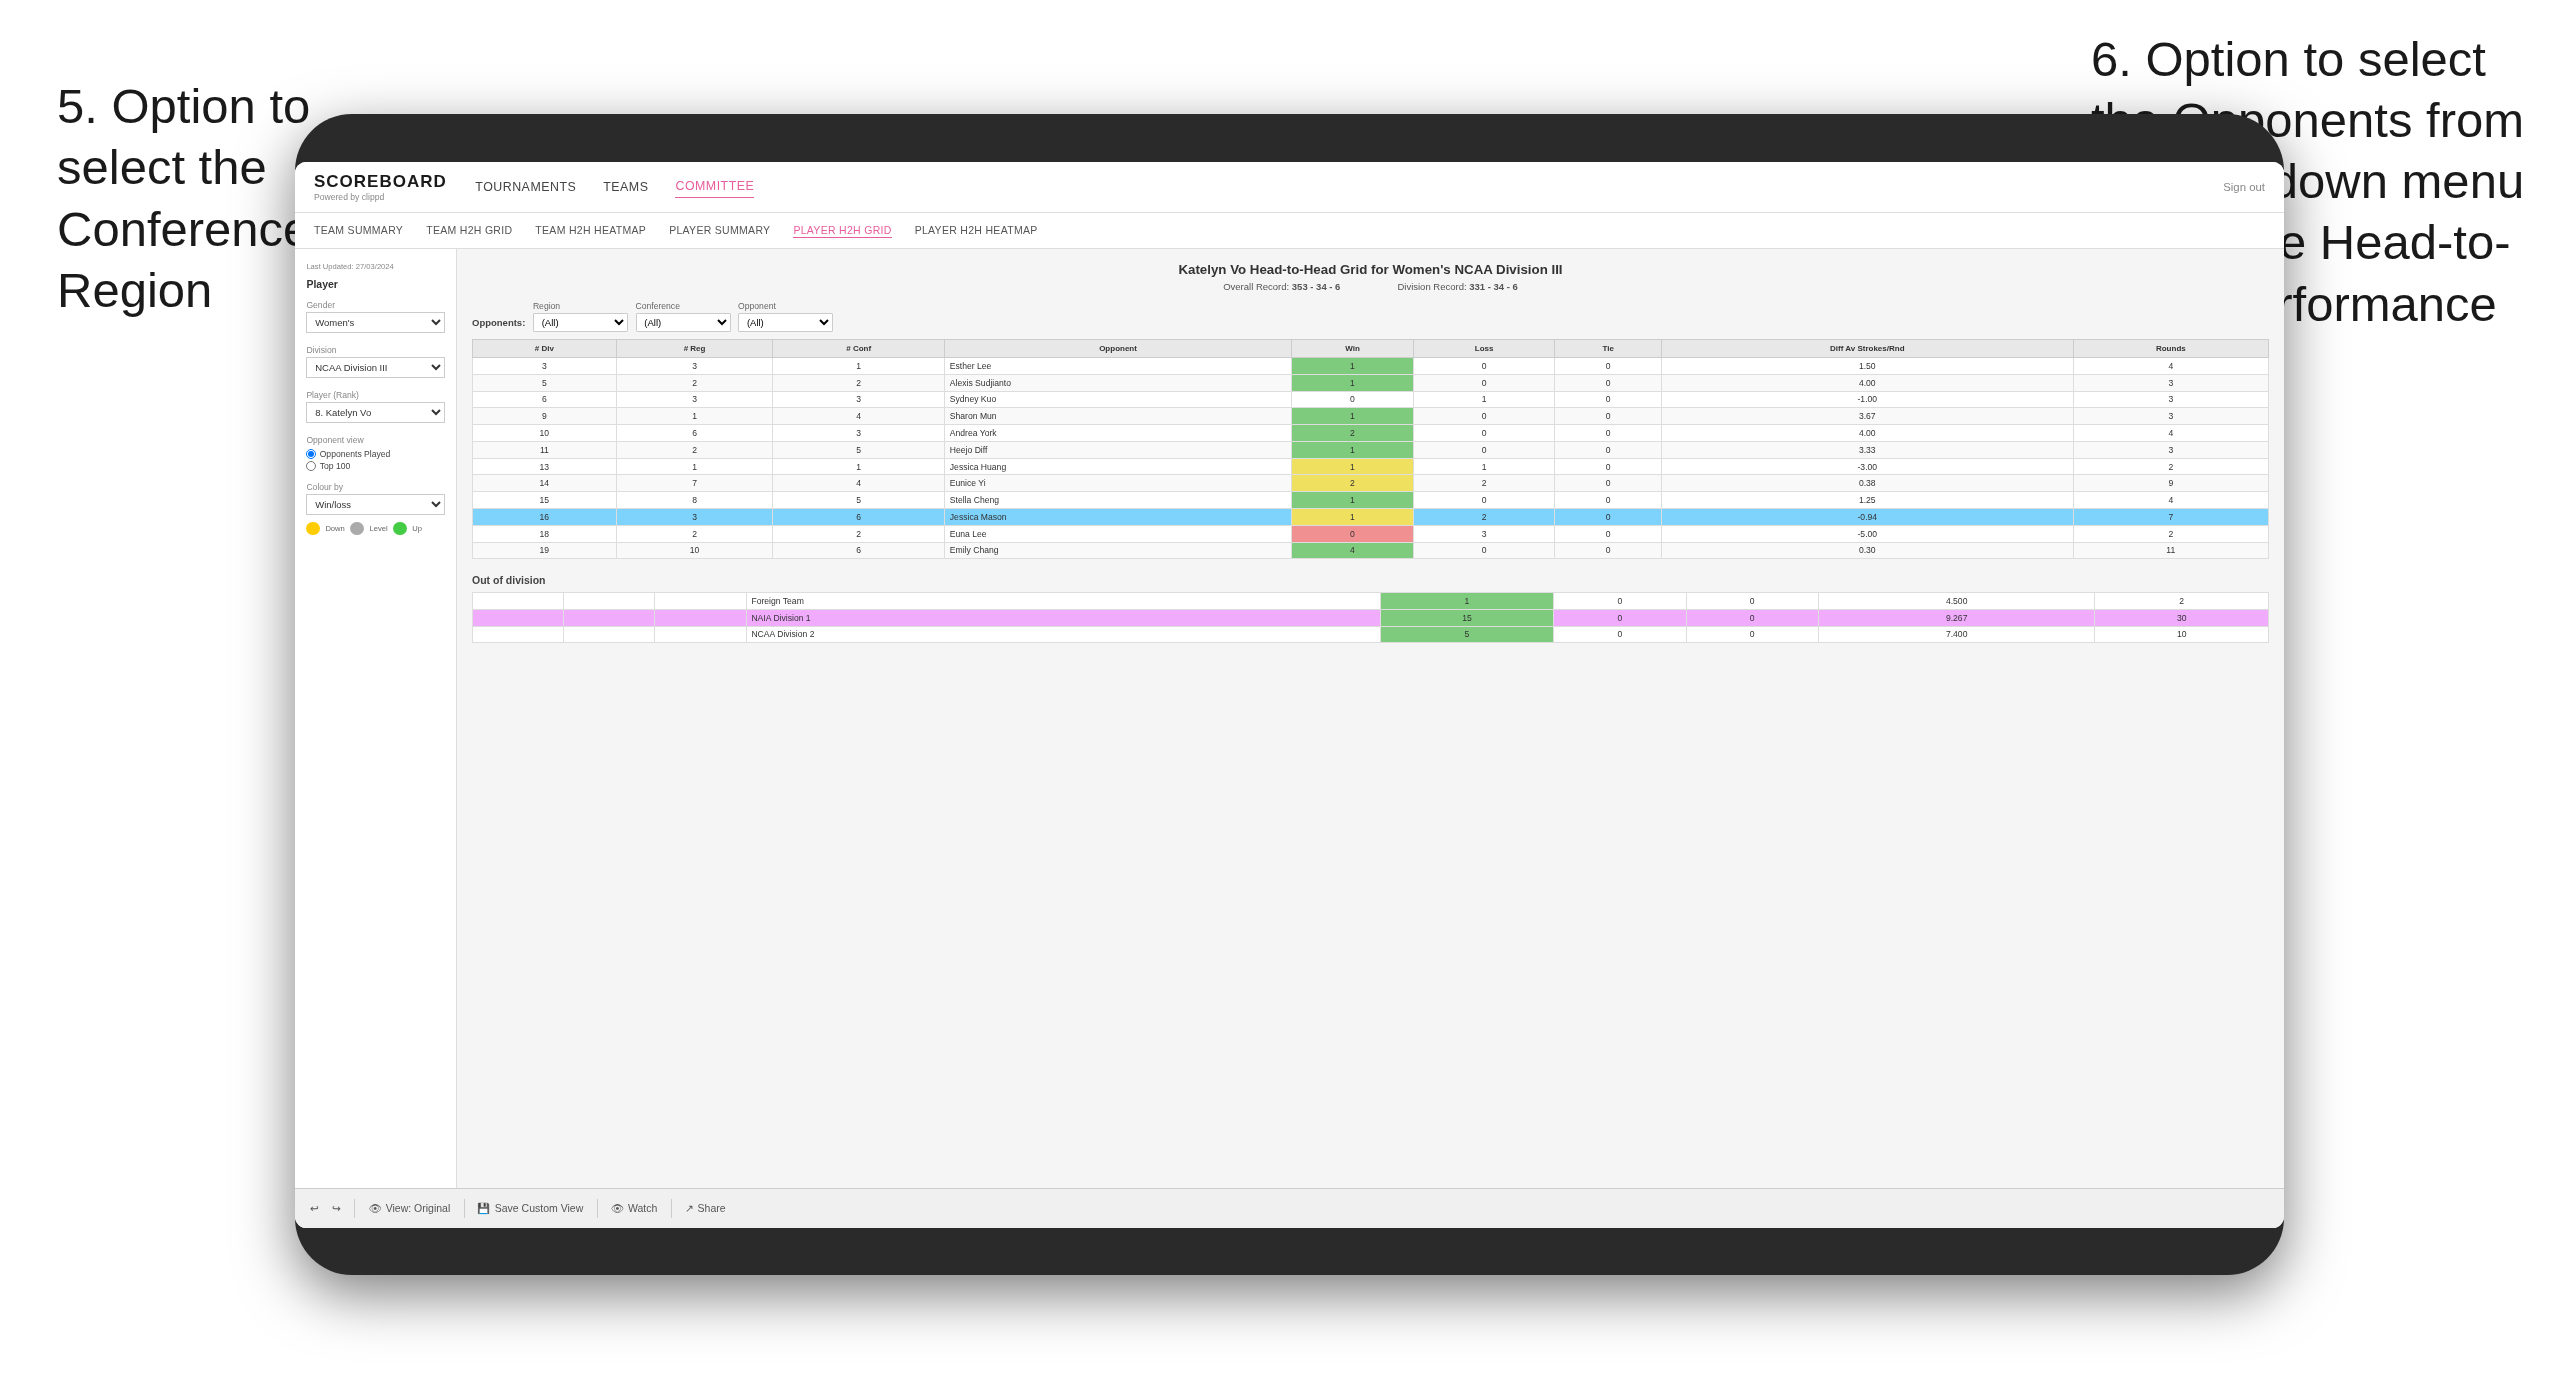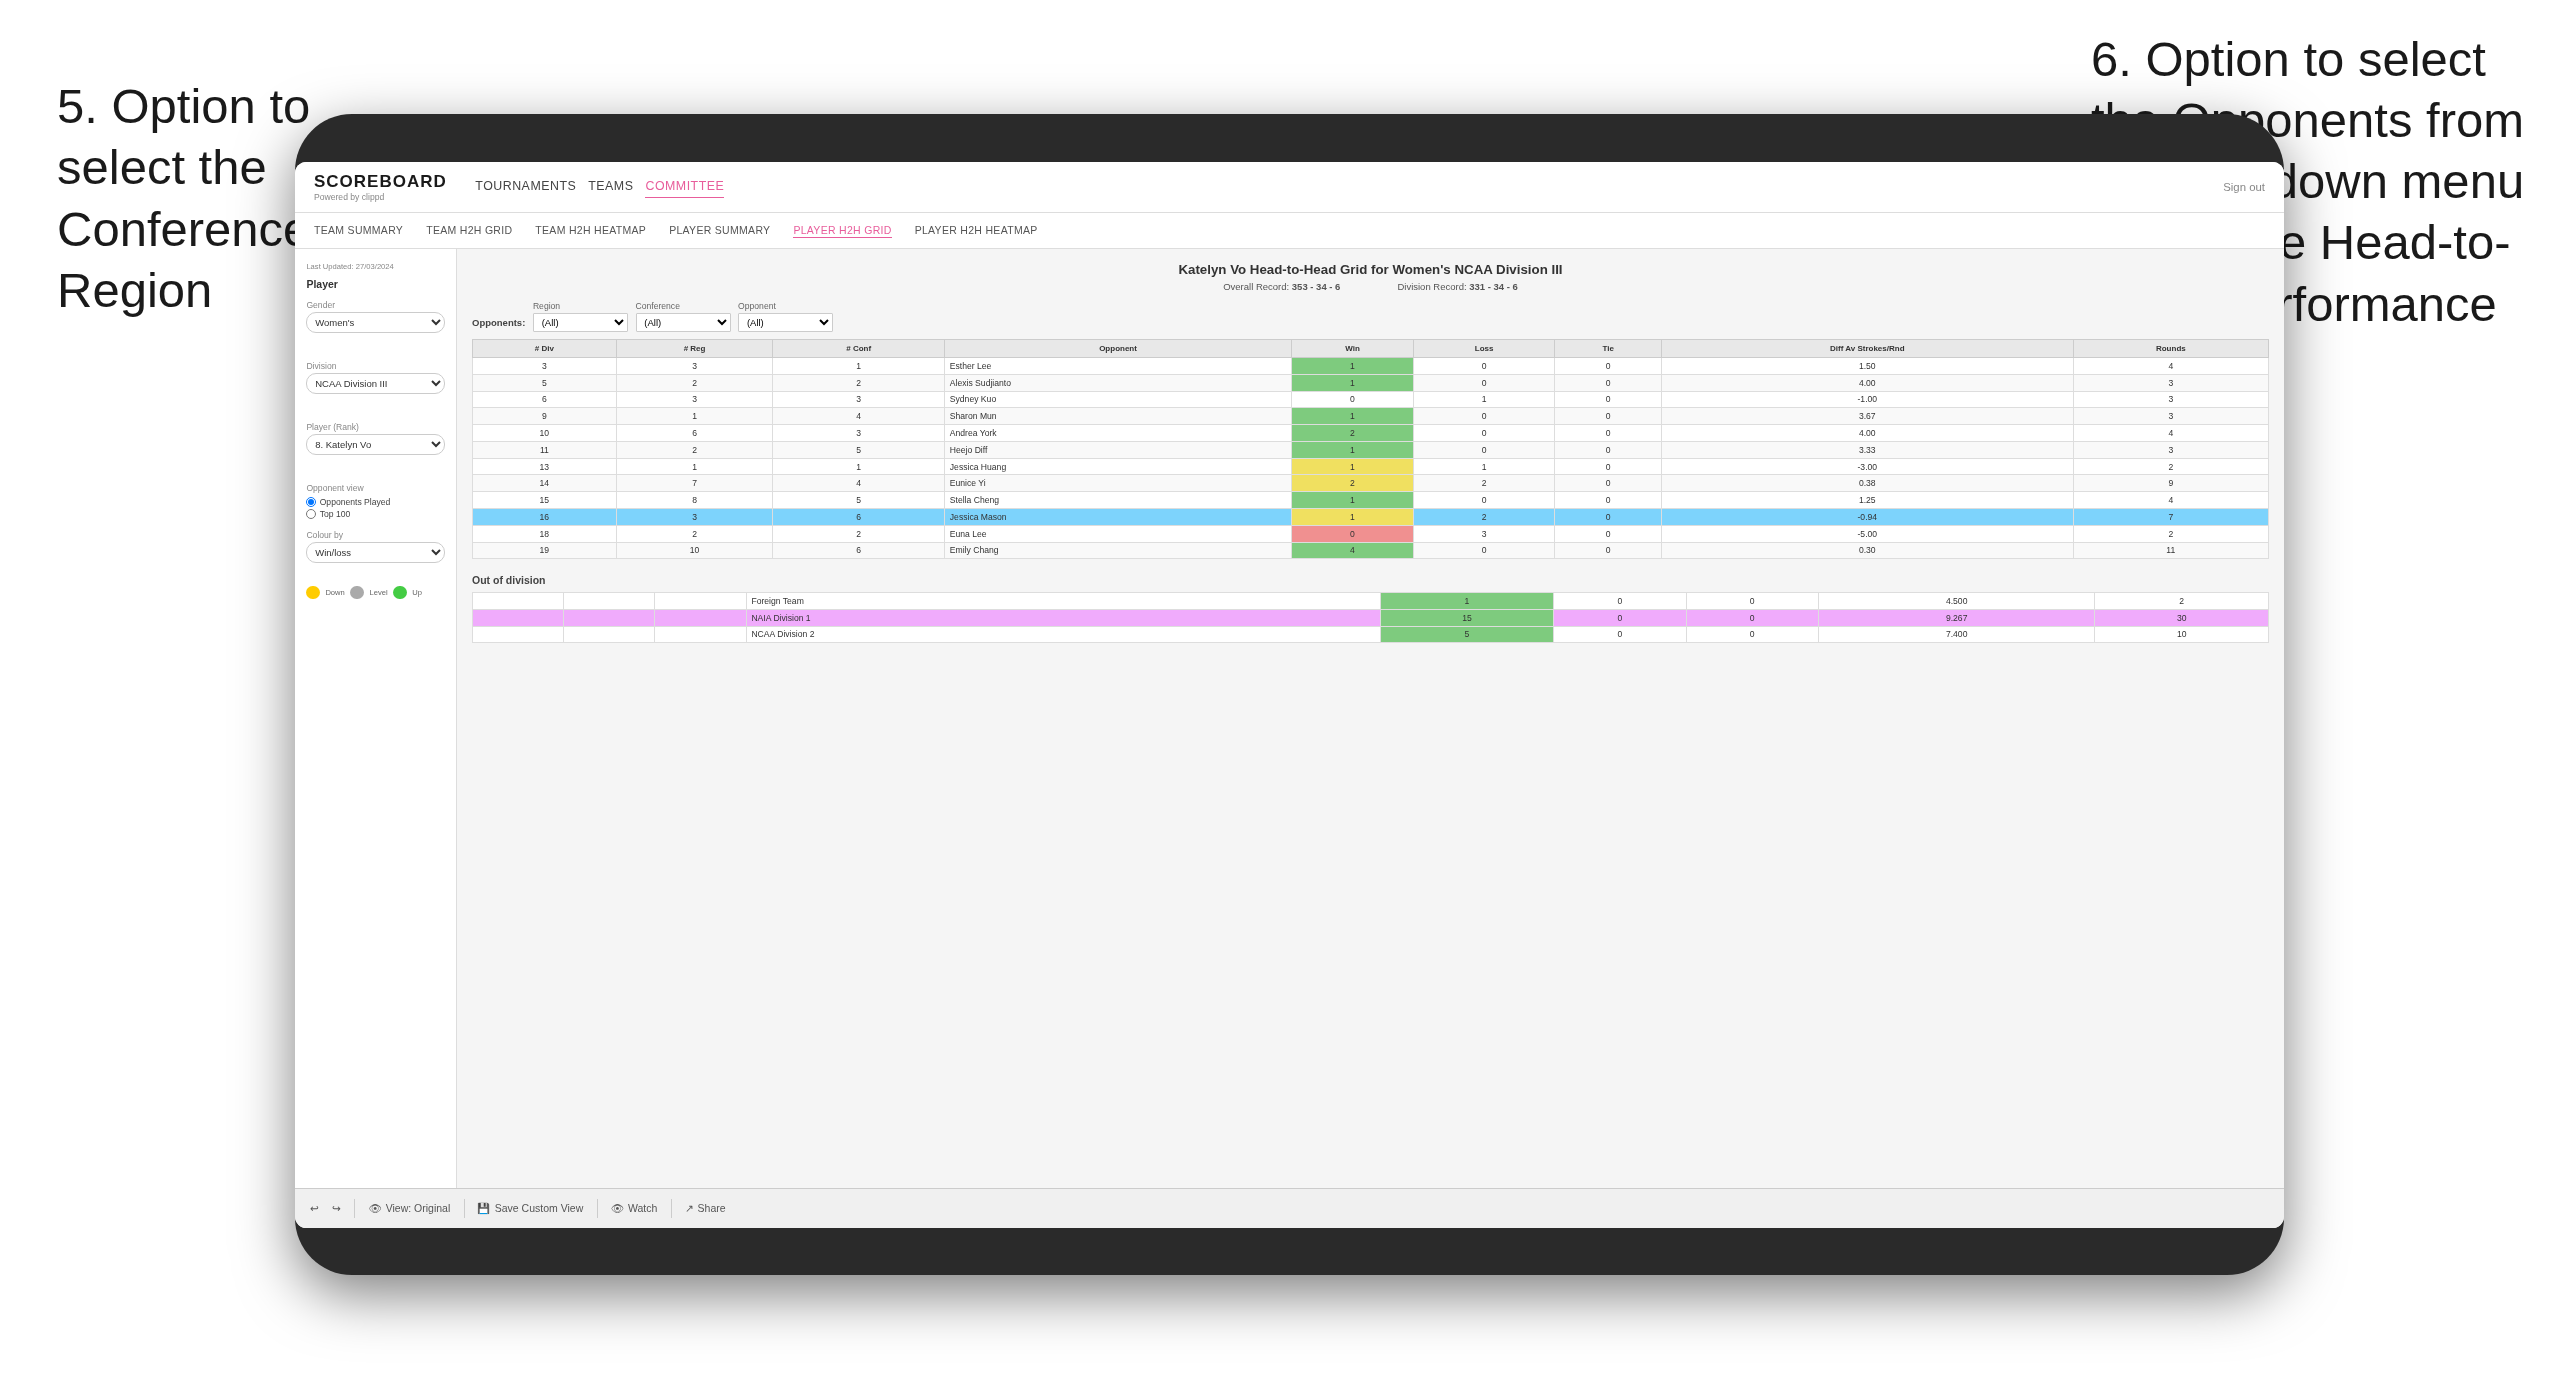--- a/index.html
+++ b/index.html
@@ -81,22 +81,23 @@
       font-weight: 900;
       color: #1a1a1a;
       letter-spacing: 1px;
     }
     .logo-sub {
       font-size: 8.6px;
       color: #888;
     }
     .nav-items {
       display: flex;
-      gap: 12px;
+      gap: 27px;
       flex: 1;
+      align-items: center;
     }
     .nav-item {
       font-size: 12.4px;
       color: #444;
       cursor: pointer;
       padding: 3.8px 0;
       font-weight: 500;
       letter-spacing: 0.5px;
     }
     .nav-item.active {
@@ -161,24 +162,24 @@
       font-size: 10.5px;
       font-weight: 700;
       margin-bottom: 7.6px;
       color: #333;
     }
     .sidebar-select {
       width: 100%;
       font-size: 9.5px;
       padding: 2.9px 3.8px;
       border: 1px solid #ccc;
-      border-radius: 10px;
+      border-radius: 0;
       background: #fff;
       color: #333;
-      margin-bottom: 19px;
+      margin-bottom: 3px;
     }
     .sidebar-radio-group {
       margin-top: 3.8px;
     }
     .sidebar-radio {
       display: flex;
       align-items: center;
       gap: 3.8px;
       font-size: 8.6px;
       color: #444;

